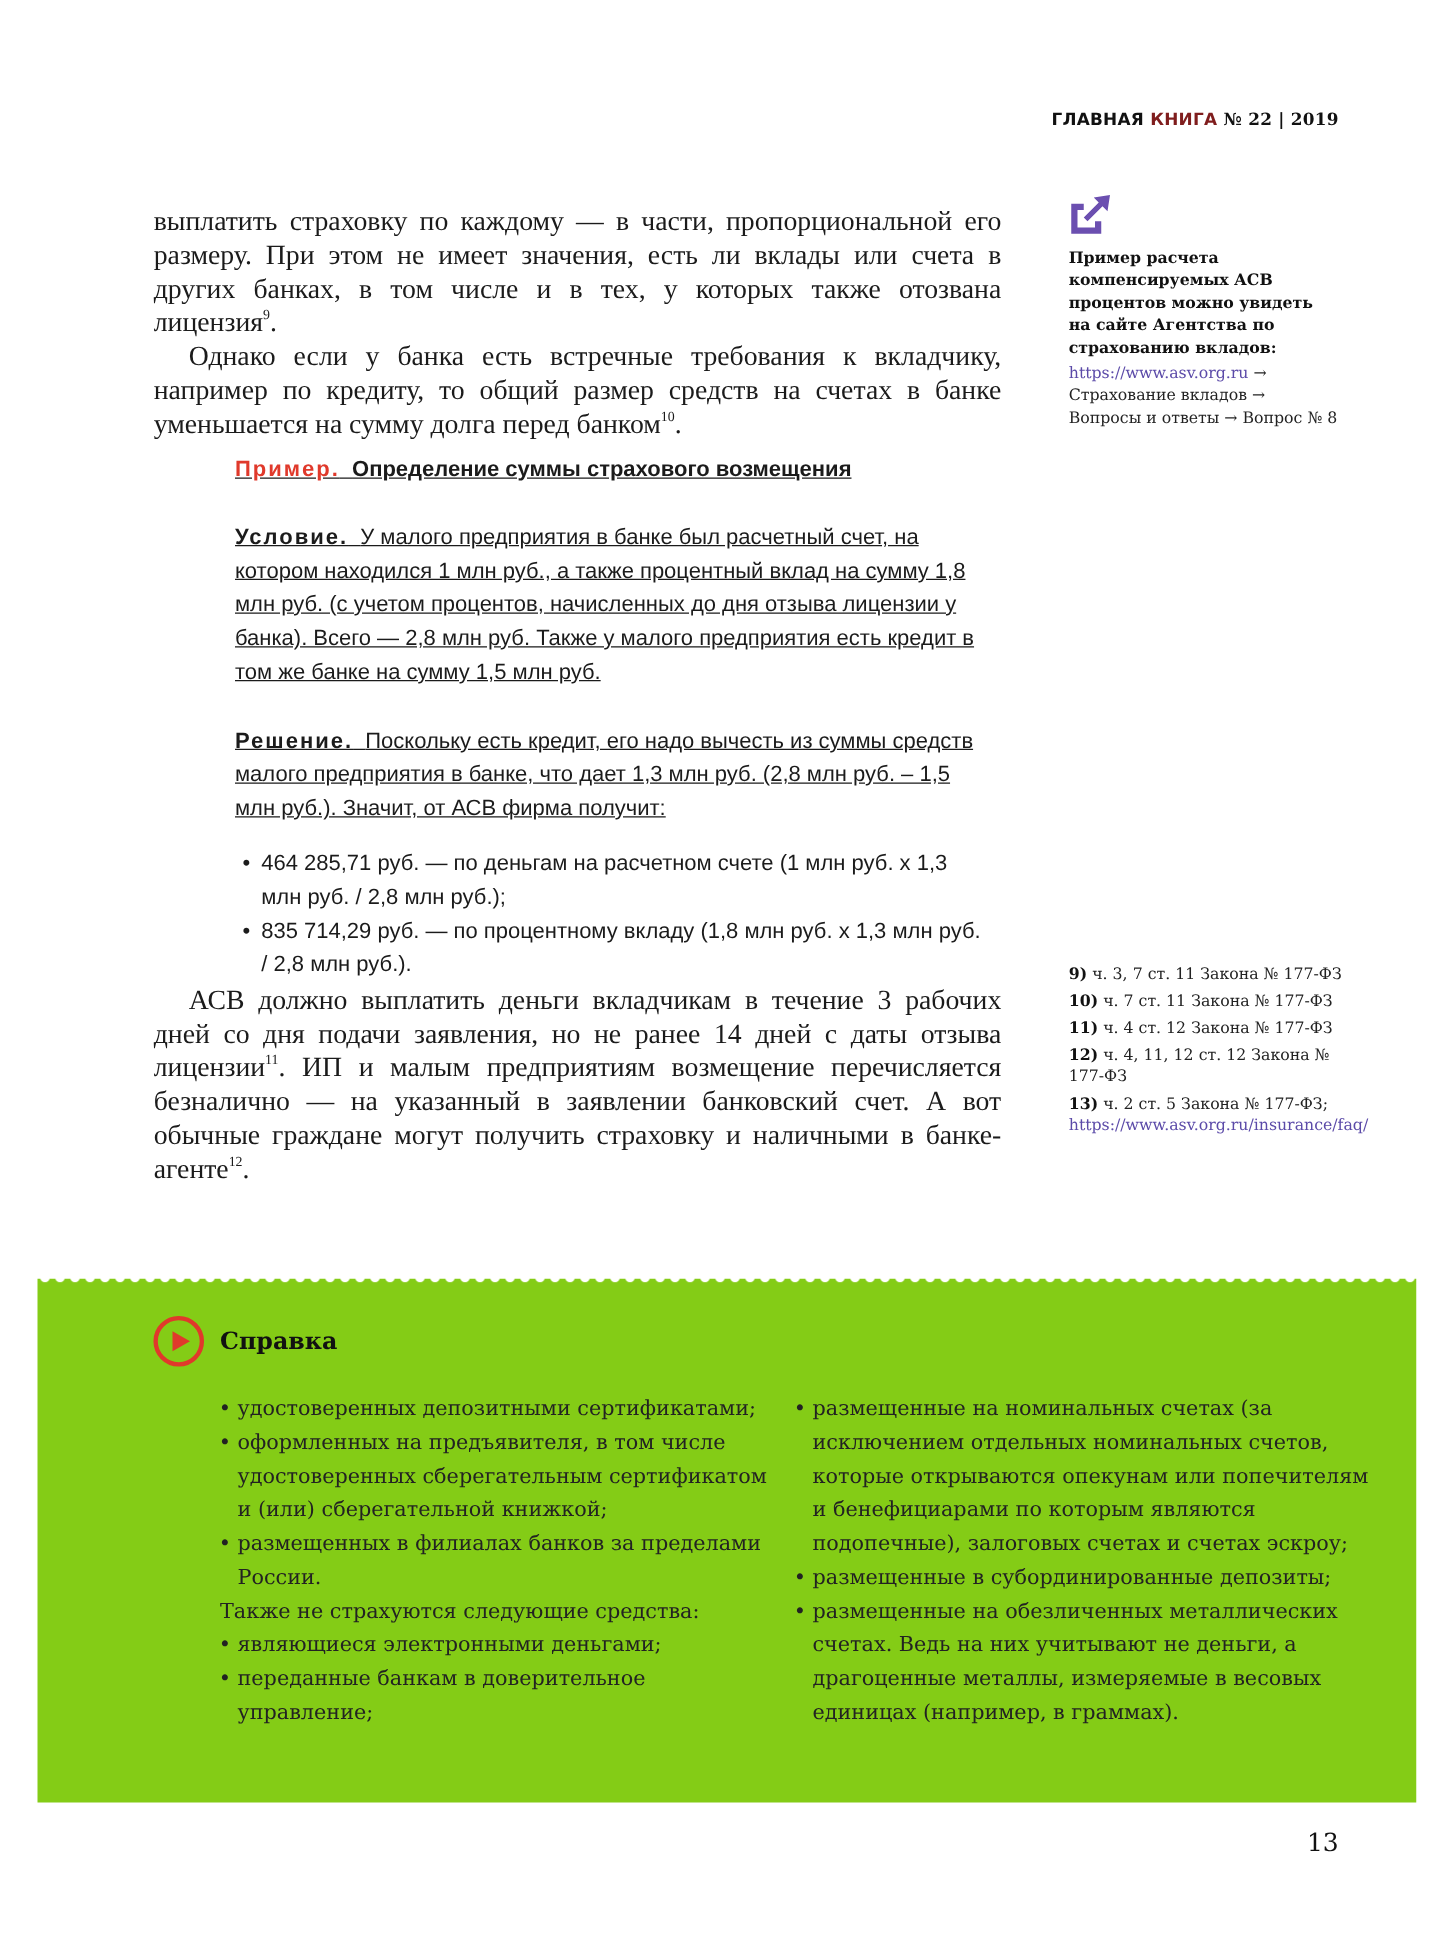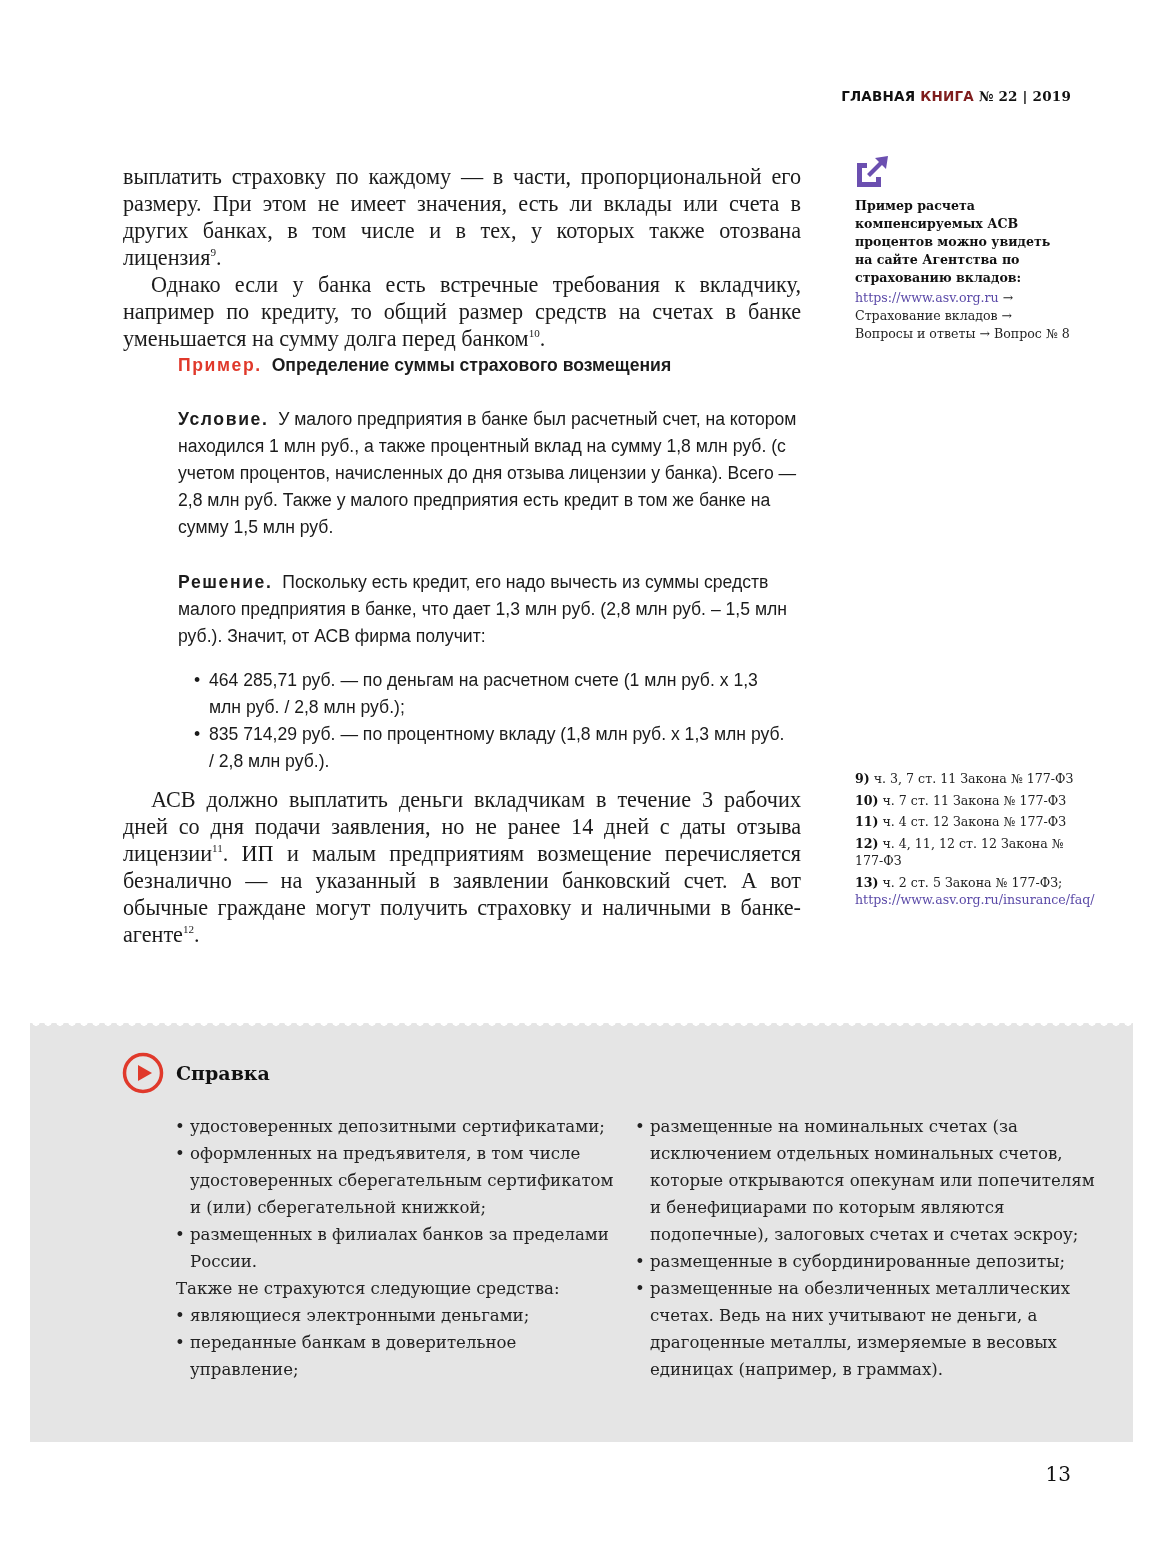--- a/index.html
+++ b/index.html
@@ -17,39 +17,39 @@
     .body-text p.indent { text-indent: 28px; }
     sup { font-size: 0.5em; line-height: 0; vertical-align: 0.85em; }
     #para-top { top: 163px; }
     #para-bottom { top: 786px; }
 
     
     .example { position: absolute; left: 178px; width: 625px; font-family: "Liberation Sans", sans-serif; font-size: 17.6px; line-height: 27px; color: #1b1b1b; }
     .example .lbl-red { color: #e0392b; font-weight: bold; letter-spacing: 1.6px; }
     .example .lbl { font-weight: bold; letter-spacing: 1.6px; }
     .example .title { font-weight: bold; }
-    .example p { margin: 0; }
+    .example p { margin: 10px; text-decoration: underline; }
     .example ul { list-style: none; margin: 17px; padding: 0; }
     .example li { position: relative; padding-left: 14px; }
     .example li::before { content: "•"; position: absolute; left: -1px; top: 0; }
 
     
     .sidenote { position: absolute; left: 855px; top: 155px; width: 215px; font-family: "DejaVu Serif", serif; }
     .sidenote .icon { width: 34px; height: 34px; display: block; margin-bottom: 8px; }
     .sidenote .bold { font-weight: bold; font-size: 12.6px; line-height: 18px; color: #111; }
     .sidenote .links { font-size: 12.6px; line-height: 18px; color: #222; margin-top: 2px; }
     .link { color: #5b4aa8; }
 
     
     .footnotes { position: absolute; left: 855px; top: 770px; width: 220px; font-family: "DejaVu Serif", serif; font-size: 12.6px; line-height: 17.5px; color: #222; }
     .footnotes .fn { margin-bottom: 4px; }
     .footnotes .num { font-weight: bold; color: #111; }
 
     
-    .infobox { position: absolute; left: 30px; top: 1023px; width: 1103px; height: 419px; background: #e5e5e5; }
+    .infobox { position: absolute; left: 30px; top: 1023px; width: 1103px; height: 419px; background: #84cc16; }
     .infobox .wave { position: absolute; left: 0; top: -1px; width: 100%; height: 6px;
       background-image: radial-gradient(circle at 6px 0px, #ffffff 3.6px, transparent 4px);
       background-size: 12px 6px; background-repeat: repeat-x; }
     .infobox .head { position: absolute; left: 92px; top: 29px; display: flex; align-items: center; }
     .infobox .play { width: 42px; height: 42px; }
     .infobox .head-title { margin-left: 12px; font-family: "DejaVu Serif", serif; font-weight: bold; font-size: 19px; color: #111; }
     .infobox .col { position: absolute; top: 90px; font-family: "DejaVu Serif", serif; font-size: 16.6px; line-height: 27px; color: #222; }
     .infobox .col p { margin: 0; }
     .infobox .col ul { list-style: none; margin: 0; padding: 0; }
     .infobox .col li { position: relative; padding-left: 14px; }

